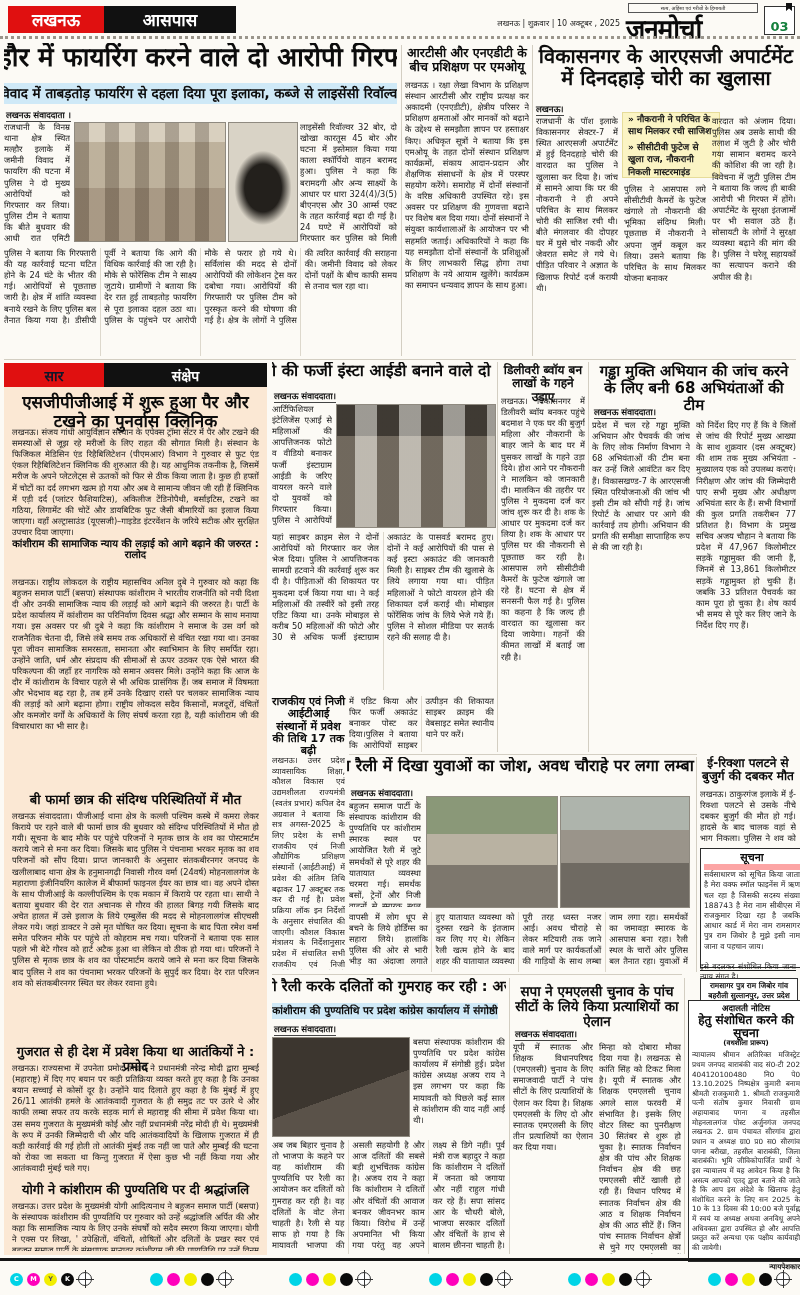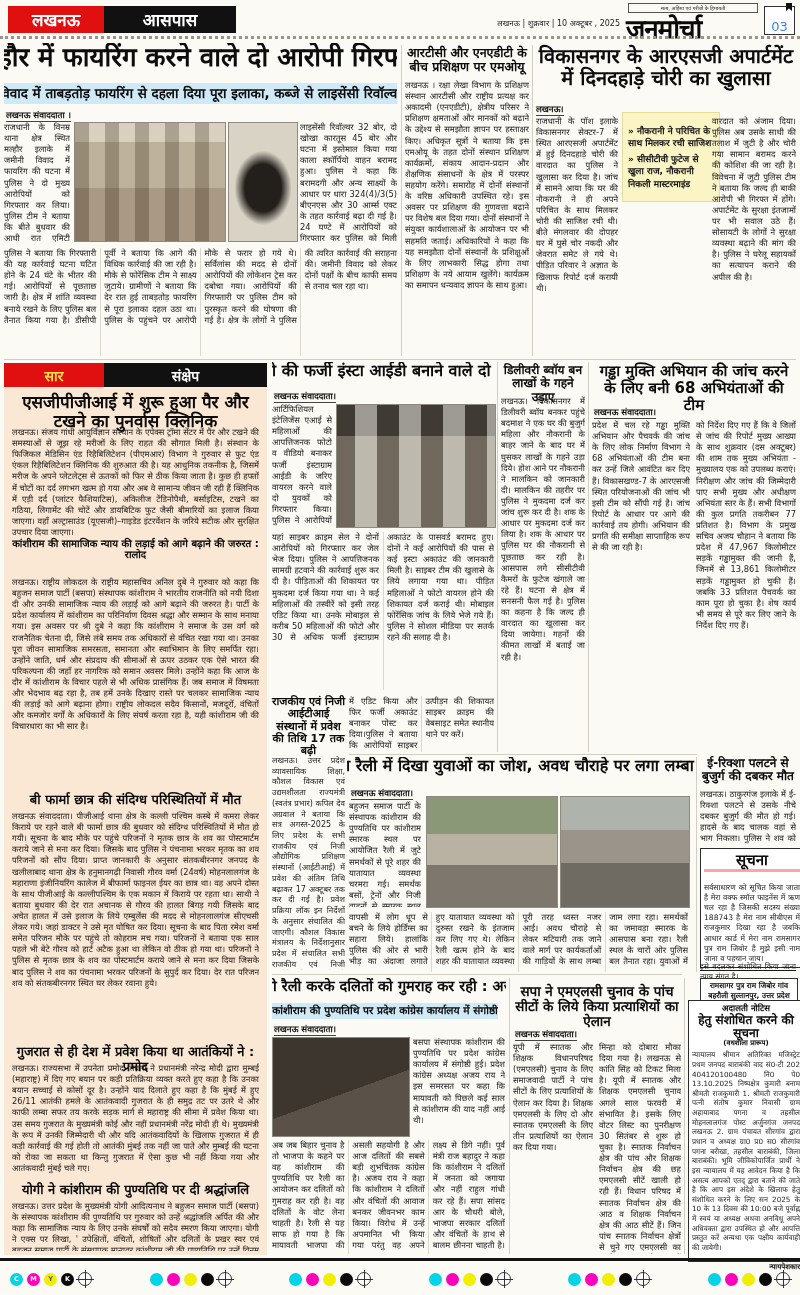--- a/index.html
+++ b/index.html
@@ -22,21 +22,21 @@
     background:linear-gradient(180deg,#d6ccba 0 16%,#b9ab94 16% 55%,#a2917b 55% 100%);}
   .ph-group::after{content:'';display:block;width:100%;height:100%;
     background:repeating-linear-gradient(90deg,rgba(60,50,40,.28) 0 14px,rgba(255,255,255,.08) 14px 30px);}
   .ph-gun{background:radial-gradient(ellipse 60% 45% at 50% 55%,#23201c 0 45%,rgba(35,32,28,0) 70%),#d9d3c6;}
   .ph-men{background:linear-gradient(180deg,#4a443c 0 25%,#8c8274 25% 100%);}
   .ph-men::after{content:'';display:block;width:100%;height:100%;
     background:repeating-linear-gradient(90deg,rgba(240,240,235,.5) 18px 40px,rgba(30,28,25,.25) 40px 62px);}
   .ph-rally{background:linear-gradient(180deg,#8a9878 0 34%,#b9b2a2 34% 62%,#7d776d 62% 100%);}
   .ph-rally2{background:linear-gradient(180deg,#aeb4ac 0 30%,#9a948a 30% 60%,#6f6a62 60% 100%);}
   .ph-dark{background:linear-gradient(160deg,#3c362f 0 55%,#5a5249 55% 100%);}
-  .yellowbox{background:#fbf4c4;border:1px solid #e6dc9a;padding:12px 5px;}
+  .yellowbox{background:#fbf4c4;border:1px solid #e6dc9a;padding:0 5px;}
   .bullet{font-size:9px;font-weight:bold;color:#161616;line-height:1.35;text-align:right;direction:ltr;}
   .bluebar{background:#cfe9f7;}
   .peach{background:#fbe8d4;}
   .noticebox{border:1px solid #2b2b2b;background:#fff;}
   .reg-dot{width:13px;height:13px;border-radius:50%;display:flex;align-items:center;justify-content:center;
     font-size:6.5px;font-weight:bold;}
   .reg-target{width:12px;height:12px;border:1px solid #333;border-radius:50%;position:relative;background:#fff;}
   .reg-target::before{content:'';position:absolute;left:50%;top:-3px;bottom:-3px;width:1px;background:#333;}
   .reg-target::after{content:'';position:absolute;top:50%;left:-3px;right:-3px;height:1px;background:#333;}
   .reg-group{display:flex;gap:4px;align-items:center;}
@@ -49,21 +49,21 @@
   <div class="abs" style="left:8px;top:6px;width:96px;height:27px;background:#e01010;display:flex;align-items:center;justify-content:center;">
     <span style="color:#fff;font-weight:bold;font-size:17px;">लखनऊ</span>
   </div>
   <div class="abs" style="left:104px;top:6px;width:132px;height:27px;background:#111;display:flex;align-items:center;justify-content:center;">
     <span style="color:#fff;font-weight:bold;font-size:17px;">आसपास</span>
   </div>
   <div class="abs" style="left:470px;top:17px;width:150px;font-size:8px;color:#222;text-align:right;">लखनऊ |  शुक्रवार  |  10 अक्टूबर ,  2025</div>
   <div class="abs" style="left:628px;top:3px;width:128px;height:8px;border:1px solid #555;font-size:5px;display:flex;align-items:center;justify-content:center;color:#222;">सत्य, अहिंसा एवं गरीबों के हिमायती</div>
   <div class="abs" style="left:626px;top:10px;width:134px;font-size:26px;font-weight:800;color:#0a0a0a;letter-spacing:-1px;">जनमोर्चा</div>
   <div class="abs" style="left:764px;top:6px;width:29px;height:27px;border:1px solid #333;display:flex;align-items:center;justify-content:center;background:#fff;">
-    <span style="font-size:13px;font-weight:normal;color:#3b82f6;margin-top:12px;">03</span>
+    <span style="font-size:13px;font-weight:bold;color:#15803d;margin-top:12px;">03</span>
     <span class="abs" style="right:2px;top:-4px;width:6px;height:8px;background:#111;clip-path:polygon(0 0,100% 0,100% 100%,50% 70%,0 100%);"></span>
   </div>
   <div class="abs" style="left:0;top:36px;width:800px;border-top:3px dotted #9a958b;"></div>
 
   <div class="abs fit" style="left:4px;top:43px;width:393px;height:37px;">
     <span class="hl" style="font-size:26px;">मल्हौर में फायरिंग करने वाले दो आरोपी गिरफ्तार</span>
   </div>
   <div class="abs fit bluebar" style="left:4px;top:83px;width:393px;height:21px;align-items:center;">
     <span class="hl" style="font-size:13.5px;">जमीनी विवाद में ताबड़तोड़ फायरिंग से दहला दिया पूरा इलाका, कब्जे से लाइसेंसी रिवॉल्वर बरामद</span>
   </div>
@@ -81,26 +81,27 @@
 
   <div class="vr" style="left:532px;top:45px;height:311px;"></div>
 
   <div class="abs hl" style="left:536px;top:45px;width:260px;font-size:20px;">विकासनगर के आरएसजी अपार्टमेंट में दिनदहाड़े चोरी का खुलासा</div>
   <div class="abs byline" style="left:536px;top:103px;"><u>लखनऊ।</u></div>
   <div class="abs body" style="left:536px;top:116px;width:82px;height:240px;">राजधानी के पॉश इलाके विकासनगर सेक्टर-7 में स्थित आरएसजी अपार्टमेंट में हुई दिनदहाड़े चोरी की वारदात का पुलिस ने खुलासा कर दिया है। जांच में सामने आया कि घर की नौकरानी ने ही अपने परिचित के साथ मिलकर चोरी की साजिश रची थी। बीते मंगलवार की दोपहर घर में घुसे चोर नकदी और जेवरात समेट ले गये थे। पीड़ित परिवार ने अज्ञात के खिलाफ रिपोर्ट दर्ज करायी थी।</div>
   <div class="abs yellowbox" style="left:622px;top:112px;width:86px;height:64px;">
     <div class="bullet" style="text-align:left;">» नौकरानी ने परिचित के साथ मिलकर रची साजिश</div>
     <div class="bullet" style="text-align:left;margin-top:4px;">» सीसीटीवी फुटेज से खुला राज, नौकरानी निकली मास्टरमाइंड</div>
   </div>
+  <div class="abs body" style="left:624px;top:184px;width:82px;height:172px;">पुलिस ने आसपास लगे सीसीटीवी कैमरों के फुटेज खंगाले तो नौकरानी की भूमिका संदिग्ध मिली। पूछताछ में नौकरानी ने अपना जुर्म कबूल कर लिया। उसने बताया कि परिचित के साथ मिलकर योजना बनाकर</div>
   <div class="abs body" style="left:712px;top:116px;width:84px;height:240px;">वारदात को अंजाम दिया। पुलिस अब उसके साथी की तलाश में जुटी है और चोरी गया सामान बरामद करने की कोशिश की जा रही है। विवेचना में जुटी पुलिस टीम ने बताया कि जल्द ही बाकी आरोपी भी गिरफ्त में होंगे। अपार्टमेंट के सुरक्षा इंतजामों पर भी सवाल उठे हैं। सोसायटी के लोगों ने सुरक्षा व्यवस्था बढ़ाने की मांग की है। पुलिस ने घरेलू सहायकों का सत्यापन कराने की अपील की है।</div>
 
   <div class="hrl" style="left:4px;top:359px;width:792px;"></div>
 
   <div class="abs" style="left:4px;top:363px;width:263px;height:24px;display:flex;">
-    <div style="width:100px;background:#e01010;color:#fde047;font-weight:bold;font-size:14px;display:flex;align-items:center;justify-content:center;">सार</div>
+    <div style="width:100px;background:#e01010;color:#0f172a;font-weight:bold;font-size:14px;display:flex;align-items:center;justify-content:center;">सार</div>
     <div style="flex:1;background:#111;color:#fff;font-weight:bold;font-size:14px;display:flex;align-items:center;justify-content:center;">संक्षेप</div>
   </div>
   <div class="abs peach" style="left:4px;top:387px;width:263px;height:868px;padding:0;"></div>
 
   <div class="abs hl" style="left:12px;top:393px;width:247px;font-size:17px;">एसजीपीजीआई में शुरू हुआ पैर और टखने का पुनर्वास क्लिनिक</div>
   <div class="abs body" style="left:12px;top:427px;width:247px;height:112px;">लखनऊ। संजय गांधी आयुर्विज्ञान संस्थान के एपेक्स ट्रॉमा सेंटर में पैर और टखने की समस्याओं से जूझ रहे मरीजों के लिए राहत की सौगात मिली है। संस्थान के फिजिकल मेडिसिन एंड रिहैबिलिटेशन (पीएमआर) विभाग ने गुरुवार से फुट एंड एंकल रिहैबिलिटेशन क्लिनिक की शुरुआत की है। यह आधुनिक तकनीक है, जिसमें मरीज के अपने प्लेटलेट्स से ऊतकों को फिर से ठीक किया जाता है। कुछ ही हफ्तों में चोटों का दर्द लगभग खत्म हो गया और अब वे सामान्य जीवन जी रही हैं क्लिनिक में एड़ी दर्द (प्लांटर फैशियाटिस), अकिलीज टेंडिनोपैथी, बर्साइटिस, टखने का गठिया, लिगामेंट की चोटें और डायबिटिक फुट जैसी बीमारियों का इलाज किया जाएगा। वहाँ अल्ट्रासाउंड (यूएसजी)–गाइडेड इंटरवेंशन के जरिये सटीक और सुरक्षित उपचार दिया जाएगा।</div>
 
   <div class="abs hl" style="left:12px;top:538px;width:247px;font-size:10px;">कांशीराम की सामाजिक न्याय की लड़ाई को आगे बढ़ाने की जरुरत : रालोद</div>
   <div class="abs body" style="left:12px;top:577px;width:247px;height:212px;">लखनऊ। राष्ट्रीय लोकदल के राष्ट्रीय महासचिव अनिल दुबे ने गुरुवार को कहा कि बहुजन समाज पार्टी (बसपा) संस्थापक कांशीराम ने भारतीय राजनीति को नयी दिशा दी और उनकी सामाजिक न्याय की लड़ाई को आगे बढ़ाने की जरुरत है। पार्टी के प्रदेश कार्यालय में कांशीराम का परिनिर्वाण दिवस श्रद्धा और सम्मान के साथ मनाया गया। इस अवसर पर श्री दुबे ने कहा कि कांशीराम ने समाज के उस वर्ग को राजनैतिक चेतना दी, जिसे लंबे समय तक अधिकारों से वंचित रखा गया था। उनका पूरा जीवन सामाजिक समरसता, समानता और स्वाभिमान के लिए समर्पित रहा। उन्होंने जाति, धर्म और संप्रदाय की सीमाओं से ऊपर उठकर एक ऐसे भारत की परिकल्पना की जहाँ हर नागरिक को समान अवसर मिले। उन्होंने कहा कि आज के दौर में कांशीराम के विचार पहले से भी अधिक प्रासंगिक हैं। जब समाज में विषमता और भेदभाव बढ़ रहा है, तब हमें उनके दिखाए रास्ते पर चलकर सामाजिक न्याय की लड़ाई को आगे बढ़ाना होगा। राष्ट्रीय लोकदल सदैव किसानों, मजदूरों, वंचितों और कमजोर वर्गों के अधिकारों के लिए संघर्ष करता रहा है, यही कांशीराम जी की विचारधारा का भी सार है।</div>
 
@@ -148,37 +149,37 @@
   <div class="abs ph ph-rally2" style="left:560px;top:796px;width:128px;height:110px;"></div>
   <div class="abs body cols4" style="left:349px;top:912px;width:339px;height:60px;">वापसी में लोग धूप से बचने के लिये होर्डिंग्स का सहारा लिये। हालांकि पुलिस की ओर से भारी भीड़ का अंदाजा लगाते हुए यातायात व्यवस्था को दुरुस्त रखने के इंतजाम कर लिए गए थे। लेकिन रैली खत्म होने के बाद शहर की यातायात व्यवस्था पूरी तरह ध्वस्त नजर आई। अवध चौराहे से लेकर मटियारी तक जाने वाले मार्ग पर कार्यकर्ताओं की गाड़ियों के साथ लम्बा जाम लगा रहा। समर्थकों का जमावड़ा स्मारक के आसपास बना रहा। रैली स्थल के चारों ओर पुलिस बल तैनात रहा। युवाओं में रैली को लेकर खासा जोश दिखा। दोपहर बाद वाहन रेंगते नजर आये। देर शाम तक यातायात सामान्य हो सका।</div>
 
   <div class="vr" style="left:696px;top:757px;height:215px;"></div>
 
   <div class="abs hl" style="left:700px;top:757px;width:96px;font-size:12px;">ई-रिक्शा पलटने से बुजुर्ग की दबकर मौत</div>
   <div class="abs body" style="left:700px;top:789px;width:96px;height:56px;">लखनऊ। ठाकुरगंज इलाके में ई-रिक्शा पलटने से उसके नीचे दबकर बुजुर्ग की मौत हो गई। हादसे के बाद चालक वहां से भाग निकला। पुलिस ने शव को पोस्टमार्टम के लिए भेजा है।</div>
   <div class="abs body" style="left:700px;top:789px;width:0;height:0;"></div>
 
   <div class="abs noticebox" style="left:700px;top:848px;width:96px;height:112px;padding:3px;">
-    <div class="hl" style="font-size:15px;border-bottom:3px solid #fca5a5;margin-bottom:11px;">सूचना</div>
+    <div class="hl" style="font-size:11px;border-bottom:6px solid #fca5a5;margin-bottom:0;">सूचना</div>
     <div class="body" style="font-size:7.6px;height:90px;">सर्वसाधारण को सूचित किया जाता है मेरा वक्फ स्मॉल फाइनेंस में ऋण चल रहा है जिसकी सदस्य संख्या 188743 है मेरा नाम सीबीएस में राजकुमार दिखा रहा है जबकि आधार कार्ड में मेरा नाम रामसागर पुत्र राम जिबोर है मुझे इसी नाम जाना व पहचान जाय।</div>
   </div>
   <div class="abs body" style="left:700px;top:962px;width:96px;height:16px;font-size:7.6px;text-decoration:underline;">इसे बदलकर संशोधित किया जाना न्याय संगत है।</div>
   <div class="abs" style="left:700px;top:978px;width:94px;border:1px solid #333;font-size:7.4px;font-weight:bold;text-align:center;padding:1px;background:#fff;color:#111;">रामसागर पुत्र राम जिबोर गांव बहरौली सुल्तानपुर, उत्तर प्रदेश</div>
 
   <div class="hrl" style="left:272px;top:974px;width:410px;"></div>
 
   <div class="abs fit" style="left:272px;top:978px;width:234px;height:22px;">
     <span class="hl" style="font-size:14.5px;">मायावती रैली करके दलितों को गुमराह कर रही : अजय राय</span>
   </div>
   <div class="abs fit bluebar" style="left:272px;top:1003px;width:226px;height:16px;align-items:center;">
     <span class="hl" style="font-size:10.5px;">कांशीराम की पुण्यतिथि पर प्रदेश कांग्रेस कार्यालय में संगोष्ठी</span>
   </div>
   <div class="abs byline" style="left:274px;top:1023px;"><u>लखनऊ संवाददाता।</u></div>
   <div class="abs ph ph-dark" style="left:272px;top:1037px;width:136px;height:98px;"></div>
-  <div class="abs body" style="left:413px;top:1037px;width:92px;height:98px;">बसपा संस्थापक कांशीराम की पुण्यतिथि पर प्रदेश कांग्रेस कार्यालय में संगोष्ठी हुई। प्रदेश कांग्रेस अध्यक्ष अजय राय ने इस समरसत पर कहा कि मायावती को पिछले कई साल से कांशीराम की याद नहीं आई थी।</div>
+  <div class="abs body" style="left:413px;top:1037px;width:92px;height:98px;">बसपा संस्थापक कांशीराम की पुण्यतिथि पर प्रदेश कांग्रेस कार्यालय में संगोष्ठी हुई। प्रदेश कांग्रेस अध्यक्ष अजय राय ने इस लगभग पर कहा कि मायावती को पिछले कई साल से कांशीराम की याद नहीं आई थी।</div>
   <div class="abs body cols3" style="left:272px;top:1140px;width:233px;height:114px;">अब जब बिहार चुनाव है तो भाजपा के कहने पर वह कांशीराम की पुण्यतिथि पर रैली का आयोजन कर दलितों को गुमराह कर रही है। वह दलितों के वोट लेना चाहती है। रैली से यह साफ हो गया है कि मायावती भाजपा की असली सहयोगी है और आज दलितों की सबसे बड़ी शुभचिंतक कांग्रेस है। अजय राय ने कहा कि कांशीराम ने दलितों और वंचितों की आवाज बनकर जीवनभर काम किया। विरोध में उन्हें अपमानित भी किया गया परंतु वह अपने लक्ष्य से डिगे नहीं। पूर्व मंत्री राज बहादुर ने कहा कि कांशीराम ने दलितों में जनता को जगाया और नहीं राहुल गांधी कर रहे हैं। सपा सांसद आर के चौधरी बोले, भाजपा सरकार दलितों और वंचितों के हाथ से बालम छीनना चाहती है। सांसद राकेश राठौर ने कहा कि भाजपा सरकार दलितों के अधिकार छीनने पर आमादा है। इस दौरान कांग्रेस के तमाम नेता उपस्थित रहे। कांशीराम की प्रतिमा पर अजय राय ने माल्यार्पण किया। इस दौरान मौन रखकर श्रद्धांजलि दी गयी।</div>
 
   <div class="vr" style="left:509px;top:978px;height:276px;"></div>
 
   <div class="abs hl" style="left:513px;top:984px;width:168px;font-size:13.5px;">सपा ने एमएलसी चुनाव के पांच सीटों के लिये किया प्रत्याशियों का ऐलान</div>
   <div class="abs byline" style="left:515px;top:1028px;"><u>लखनऊ संवाददाता।</u></div>
   <div class="abs body" style="left:513px;top:1042px;width:80px;height:212px;">यूपी में स्नातक और शिक्षक विधानपरिषद (एमएलसी) चुनाव के लिए समाजवादी पार्टी ने पांच सीटों के लिए प्रत्याशियों के ऐलान कर दिया है। शिक्षक एमएलसी के लिए दो और स्नातक एमएलसी के लिए तीन प्रत्याशियों का ऐलान कर दिया गया।</div>
   <div class="abs body" style="left:599px;top:1042px;width:82px;height:212px;">मिन्हा को दोबारा मौका दिया गया है। लखनऊ से कांति सिंह को टिकट मिला है। यूपी में स्नातक और शिक्षक एमएलसी चुनाव अगले साल फरवरी में संभावित है। इसके लिए वोटर लिस्ट का पुनरीक्षण 30 सितंबर से शुरू हो चुका है। स्नातक निर्वाचन क्षेत्र की पांच और शिक्षक निर्वाचन क्षेत्र की छह एमएलसी सीटें खाली हो रही हैं। विधान परिषद में स्नातक निर्वाचन क्षेत्र की आठ व शिक्षक निर्वाचन क्षेत्र की आठ सीटें हैं। जिन पांच स्नातक निर्वाचन क्षेत्रों से चुने गए एमएलसी का कार्यकाल पूरा होगा उनमें लखनऊ, मेरठ, आगरा, वाराणसी और इलाहाबाद-झांसी निर्वाचन क्षेत्र शामिल हैं। यूपी में कुल 11 सीटें खाली हो रही हैं। इन सीटों पर फरवरी में चुनाव संभावित है। सपा ने शिक्षक एमएलसी के लिए वाराणसी-मिर्जापुर में लाल बिहारी यादव को टिकट दिया है।</div>
 
   <div class="vr" style="left:684px;top:978px;height:276px;"></div>

